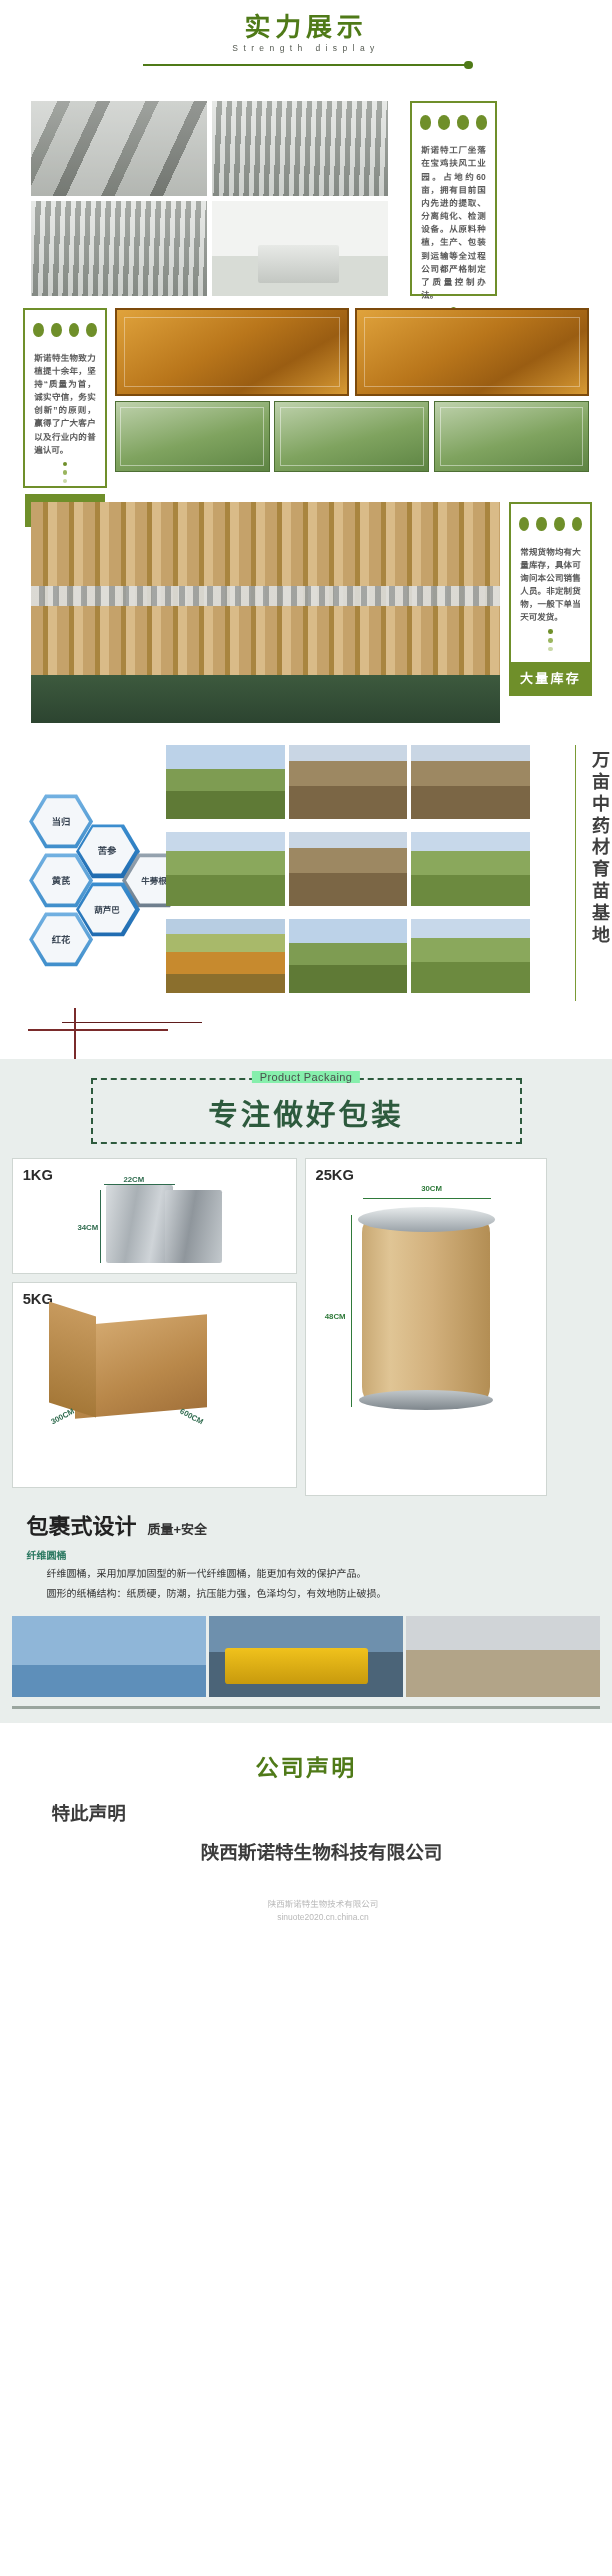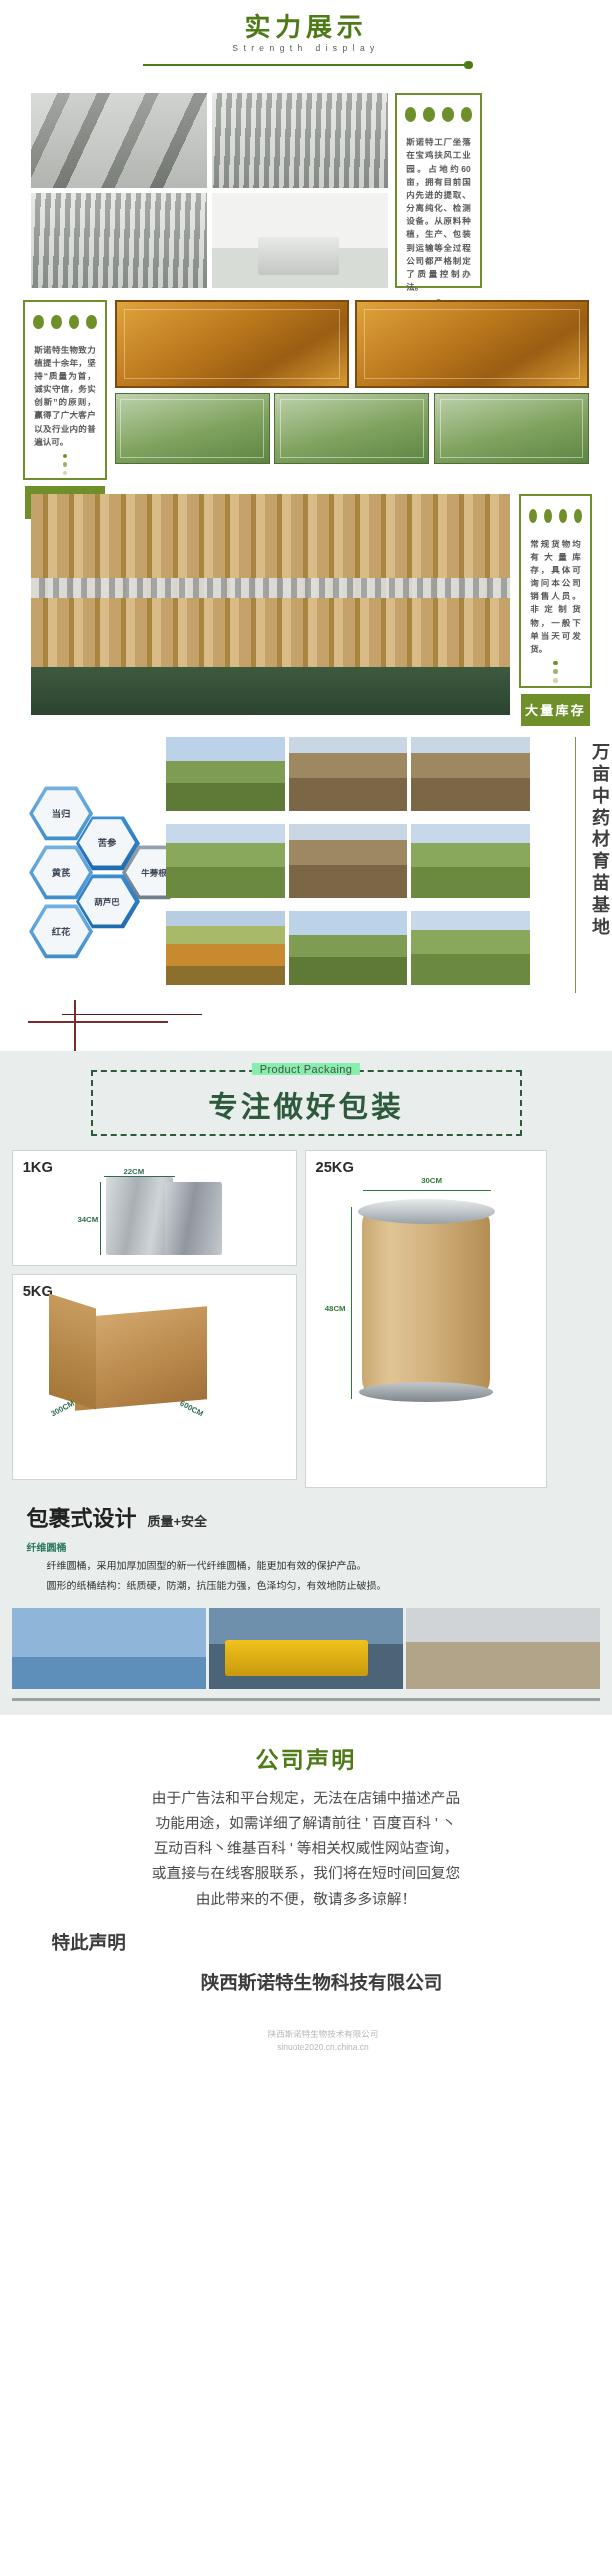--- a/index.html
+++ b/index.html
@@ -138,38 +138,38 @@
     background: linear-gradient(#6e90ad 0 45%, #4b6478 45% 100%);
   }
   .ph.truck:after {
     content:""; position:absolute; left:8%; top:40%; width:74%; height:44%;
     background: linear-gradient(#f0c21c,#c89a0d); border-radius: 3.1px;
   }
   .ph.warehouse {
     background: linear-gradient(#d0d4d7 0 42%, #b2a488 42% 100%);
   }
   .sec1 { padding: 0 17px 0 31px; }
-  .sec1-inner { display: flex; gap: 7px; }
+  .sec1-inner { display: flex; gap: 22px; margin-top: 8px; }
   .grid4 { display: grid; grid-template-columns: 1fr 1fr; gap: 4.7px; width: 357px; }
   .grid4 .ph { height: 95px; }
   .card-col { width: 87px; }
 
   
   .sec2 { padding: 12.4px 23px 0 23px; display: flex; gap: 7.8px; }
   .sec2 .card-col { width: 84px; }
   .sec2 .pics { flex: 1; display: flex; flex-direction: column; gap: 4.7px; }
   .sec2 .pics .top { display: flex; gap: 5.4px; }
   .sec2 .pics .top .ph { flex: 1; height: 88px; }
   .sec2 .pics .bot { display: flex; gap: 4.7px; }
   .sec2 .pics .bot .ph { flex: 1; height: 71px; }
 
   
   .sec3 { padding: 14px 20px 0 31px; display: flex; gap: 9.3px; }
   .sec3 .big { flex: 1; height: 221px; }
-  .sec3 .card-col { width: 73px; }
+  .sec3 .card-col { width: 83px; }
 
   
   .sec4 { padding: 22px 0 7.8px 0; display: flex; }
   .hexwrap {
     width: 140px; position: relative; height: 256px; margin-left: 26px;
   }
   .hex {
     position: absolute; width: 56px; height: 48px;
     display: flex; align-items: center; justify-content: center;
     font-size: 9.3px; color: #3b4755; font-weight: bold;
@@ -478,27 +478,20 @@
     <div class="logistics">
       <div class="ph plane"></div>
       <div class="ph truck"></div>
       <div class="ph warehouse"></div>
     </div>
     <div class="pack-footline"></div>
   </div>
 
   <div class="statement">
     <div class="st-title">公司声明</div>
-    <div class="st-body">
-      <div>由于广告法和平台规定，无法在店铺中描述产品</div>
-      <div>功能用途，如需详细了解请前往 ' 百度百科 ' 丶</div>
-      <div>互动百科丶维基百科 ' 等相关权威性网站查询，</div>
-      <div>或直接与在线客服联系，我们将在短时间回复您</div>
-      <div>由此带来的不便，敬请多多谅解！</div>
-    </div>
     <div class="st-note">特此声明</div>
     <div class="st-company">陕西斯诺特生物科技有限公司</div>
   </div>
 
   <div class="wm">
     <div>陕西斯诺特生物技术有限公司</div>
     <div>sinuote2020.cn.china.cn</div>
   </div>
 
 </div>

